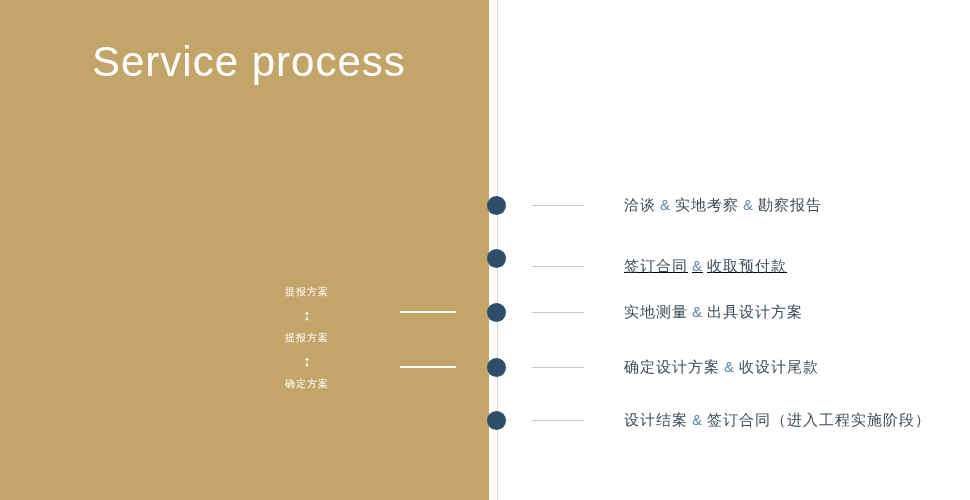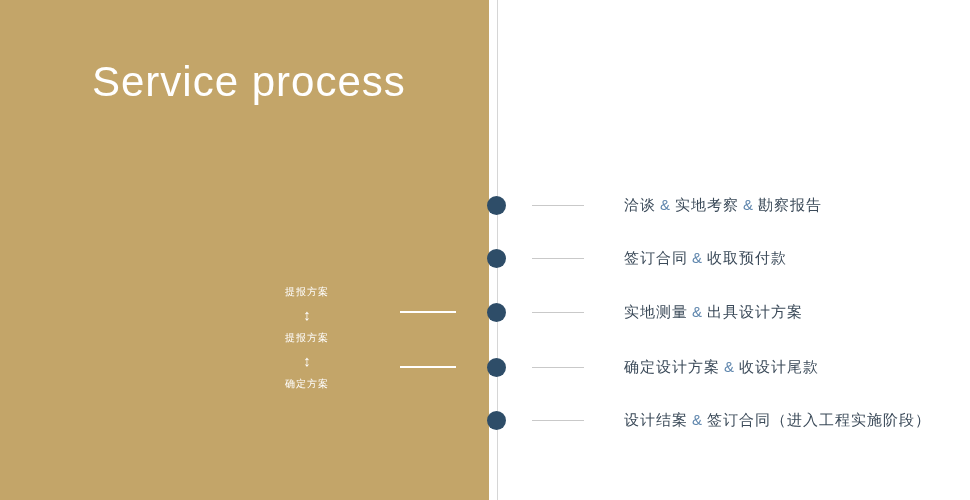--- a/index.html
+++ b/index.html
@@ -24,21 +24,20 @@
     background: #c3a569;
   }
   .service-title {
     position: absolute;
     left: 92px;
     top: 38px;
     color: #ffffff;
     font-size: 42px;
     font-weight: 300;
     letter-spacing: 1px;
-    margin-top: 20px;
   }
 
   
   .loop-group {
     position: absolute;
     left: 252px;
     top: 283px;
     width: 110px;
     display: flex;
     flex-direction: column;
@@ -102,21 +101,21 @@
   }
 
   .step-row {
     position: absolute;
     left: 532px;
     height: 20px;
     display: flex;
     align-items: center;
   }
   .step-row.r1 { top: 195px; }
-  .step-row.r2 { top: 248px; }
+  .step-row.r2 { top: 256px; text-decoration: underline; }
   .step-row.r3 { top: 302px; }
   .step-row.r4 { top: 357px; }
   .step-row.r5 { top: 410px; }
 
   .gray-connector {
     width: 52px;
     height: 1px;
     background: #c9c9c9;
     margin-right: 40px;
     flex: none;

